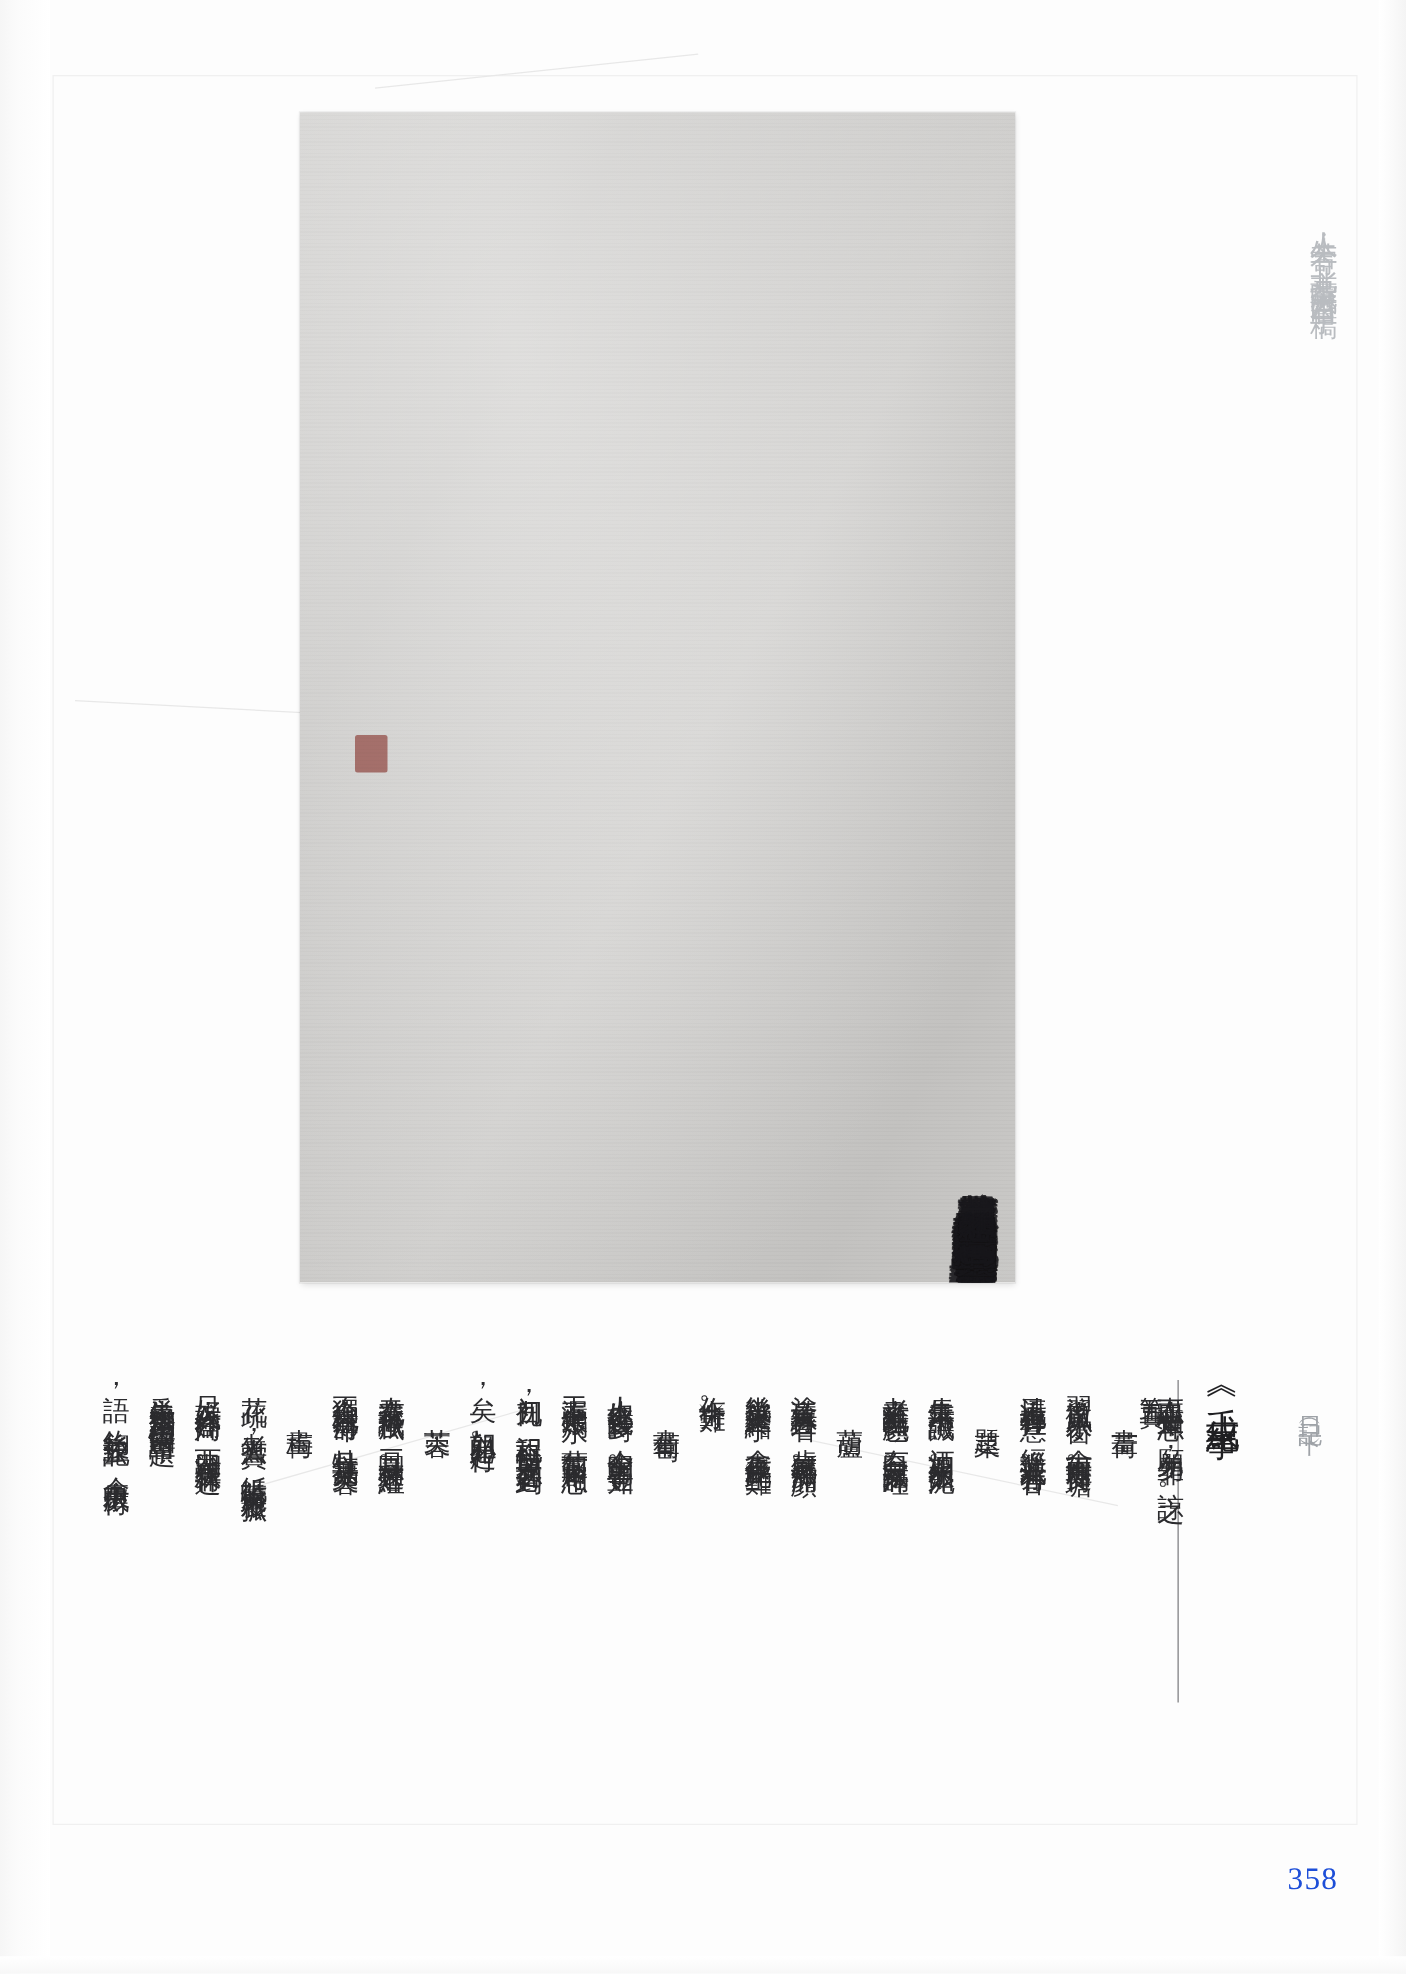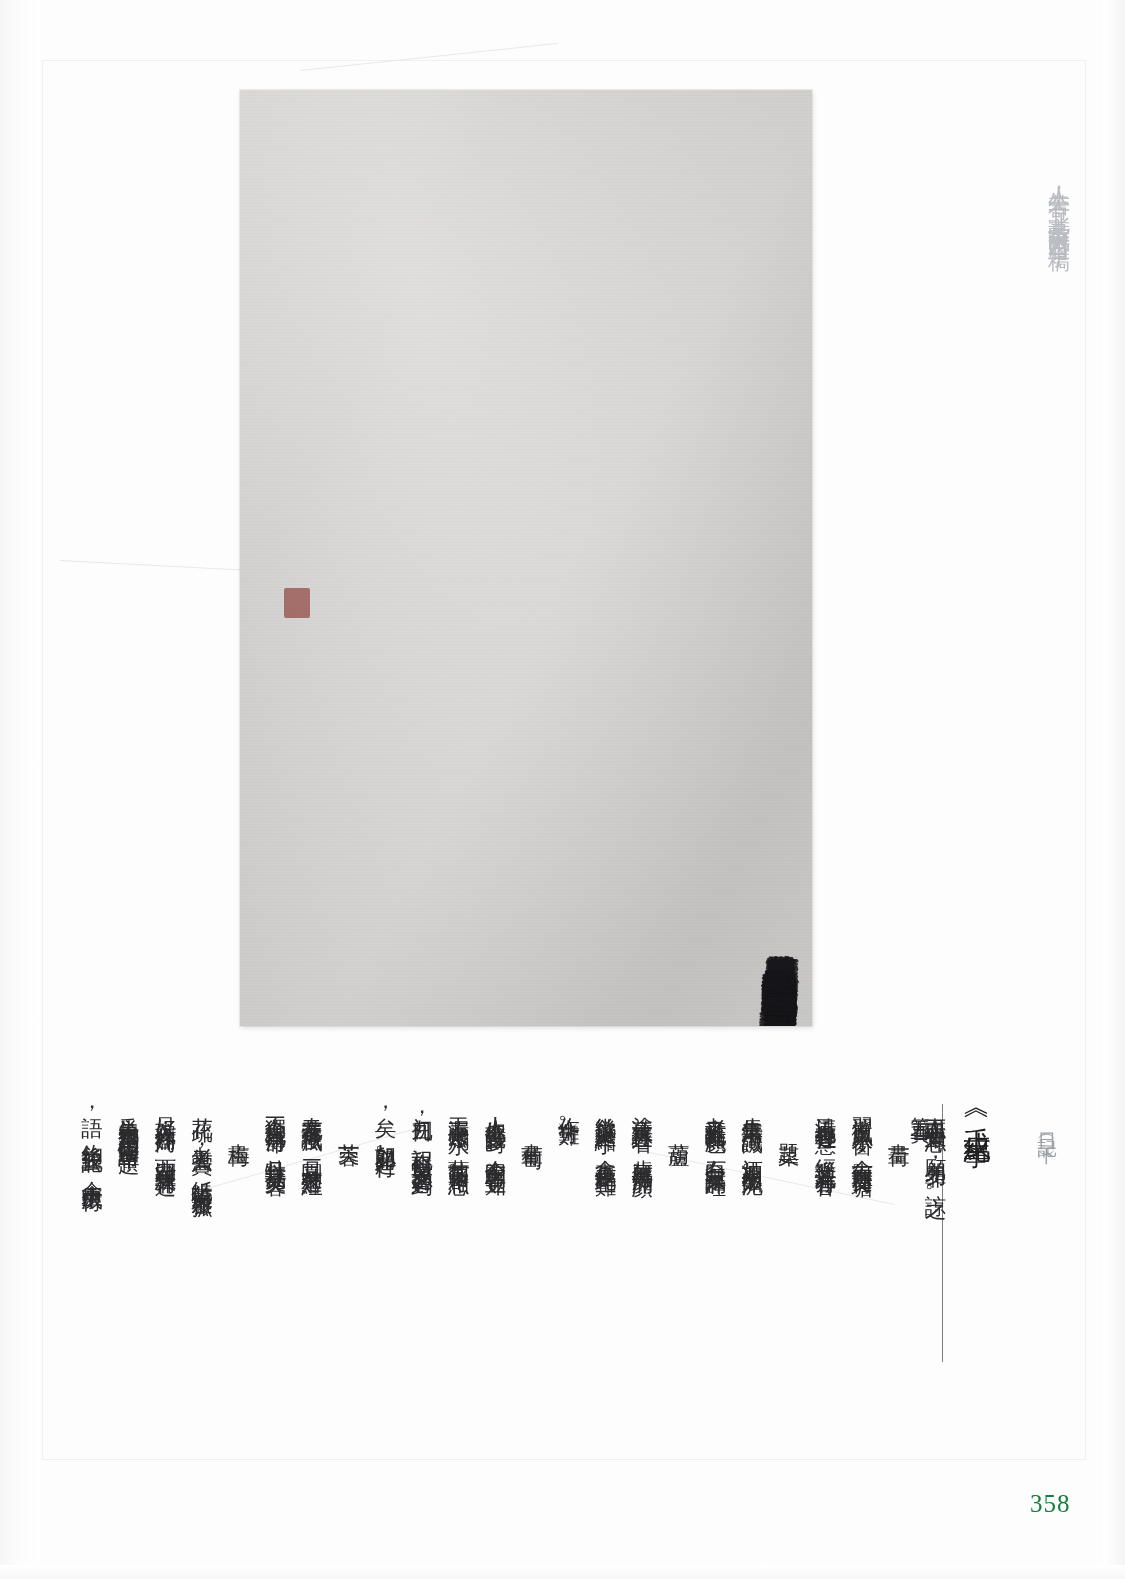--- a/index.html
+++ b/index.html
@@ -79,21 +79,21 @@
   }
   .section-head{
     position:absolute;left:1034px;top:1118px;
     writing-mode:vertical-rl;
     font-size:19px;color:#9ea2a7;letter-spacing:5px;
     font-family:"Liberation Serif","DejaVu Serif",serif;
     white-space:nowrap;
   }
   .folio{
     position:absolute;left:1030px;top:1490px;
-    font-size:25px;color:#15803d;letter-spacing:1px;
+    font-size:25px;color:#1d4ed8;letter-spacing:1px;
     font-family:"Liberation Serif","DejaVu Serif",serif;
   }
 
   
   .transcript{
     position:absolute;left:66px;top:1100px;width:880px;height:400px;
     display:flex;flex-direction:row-reverse;align-items:flex-start;
     gap:0px;
   }
   .tcol{

